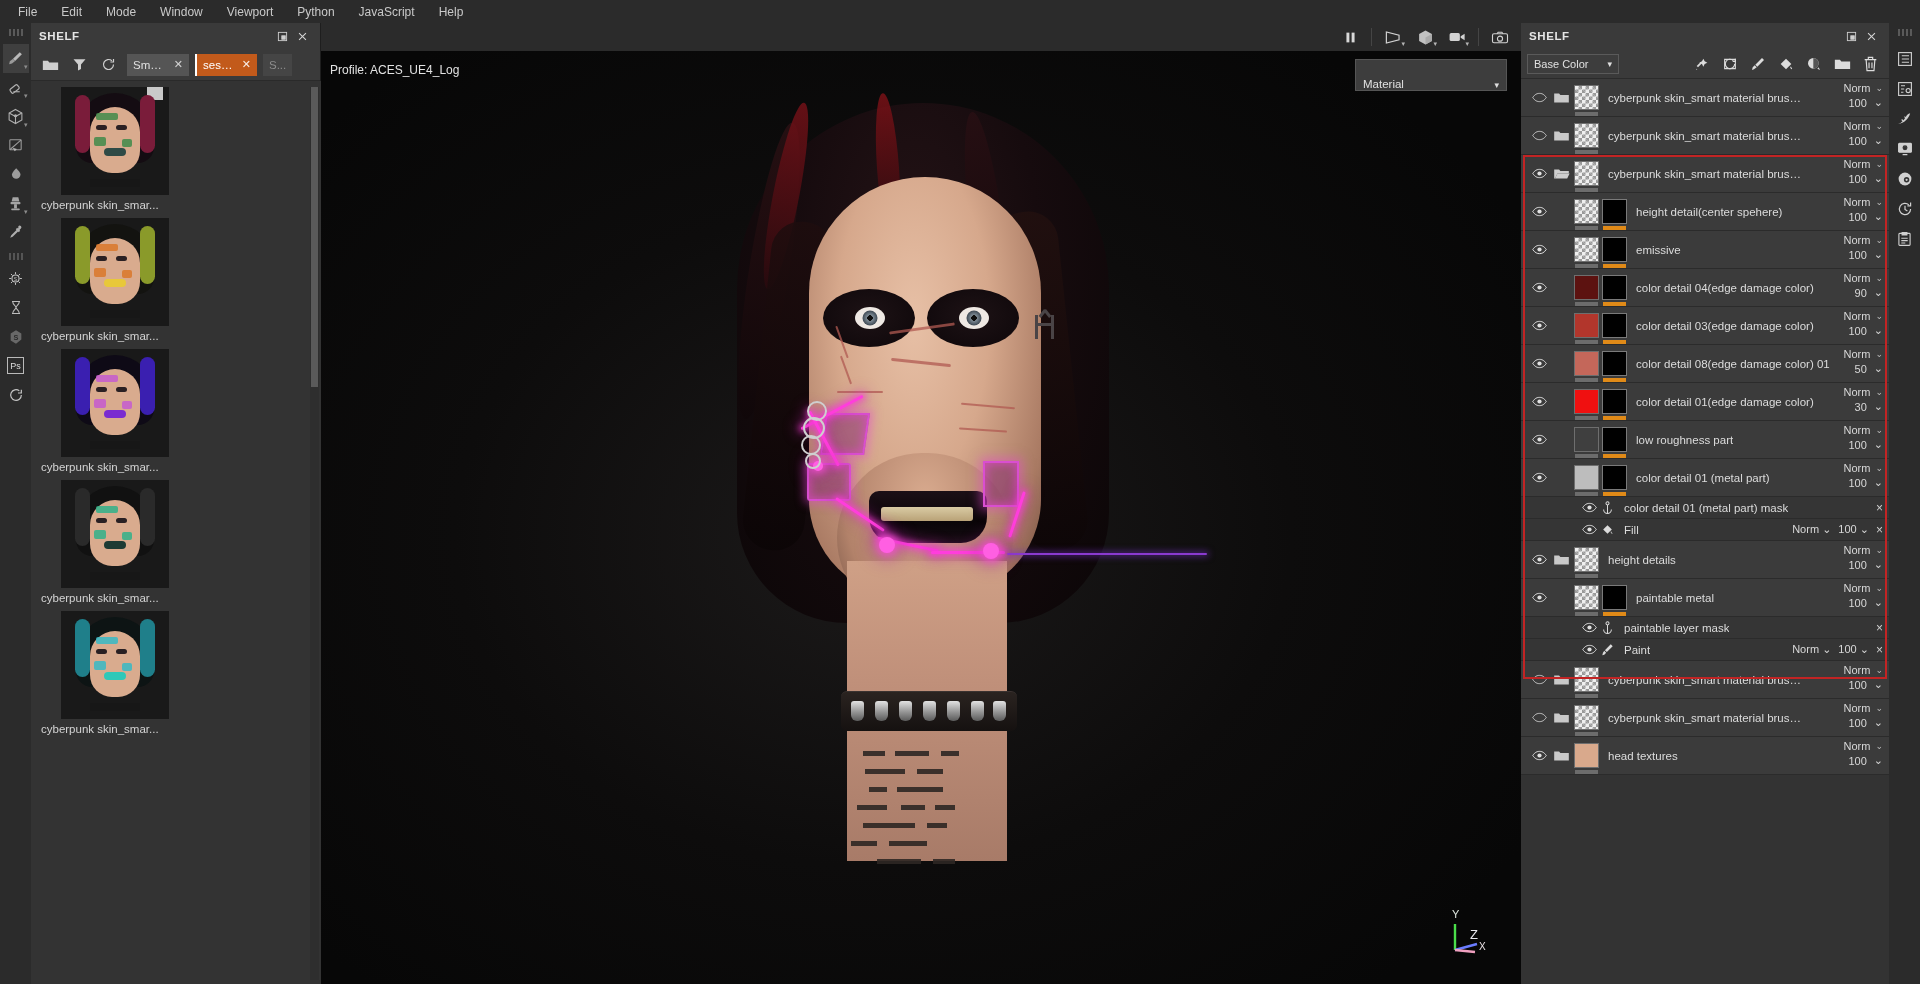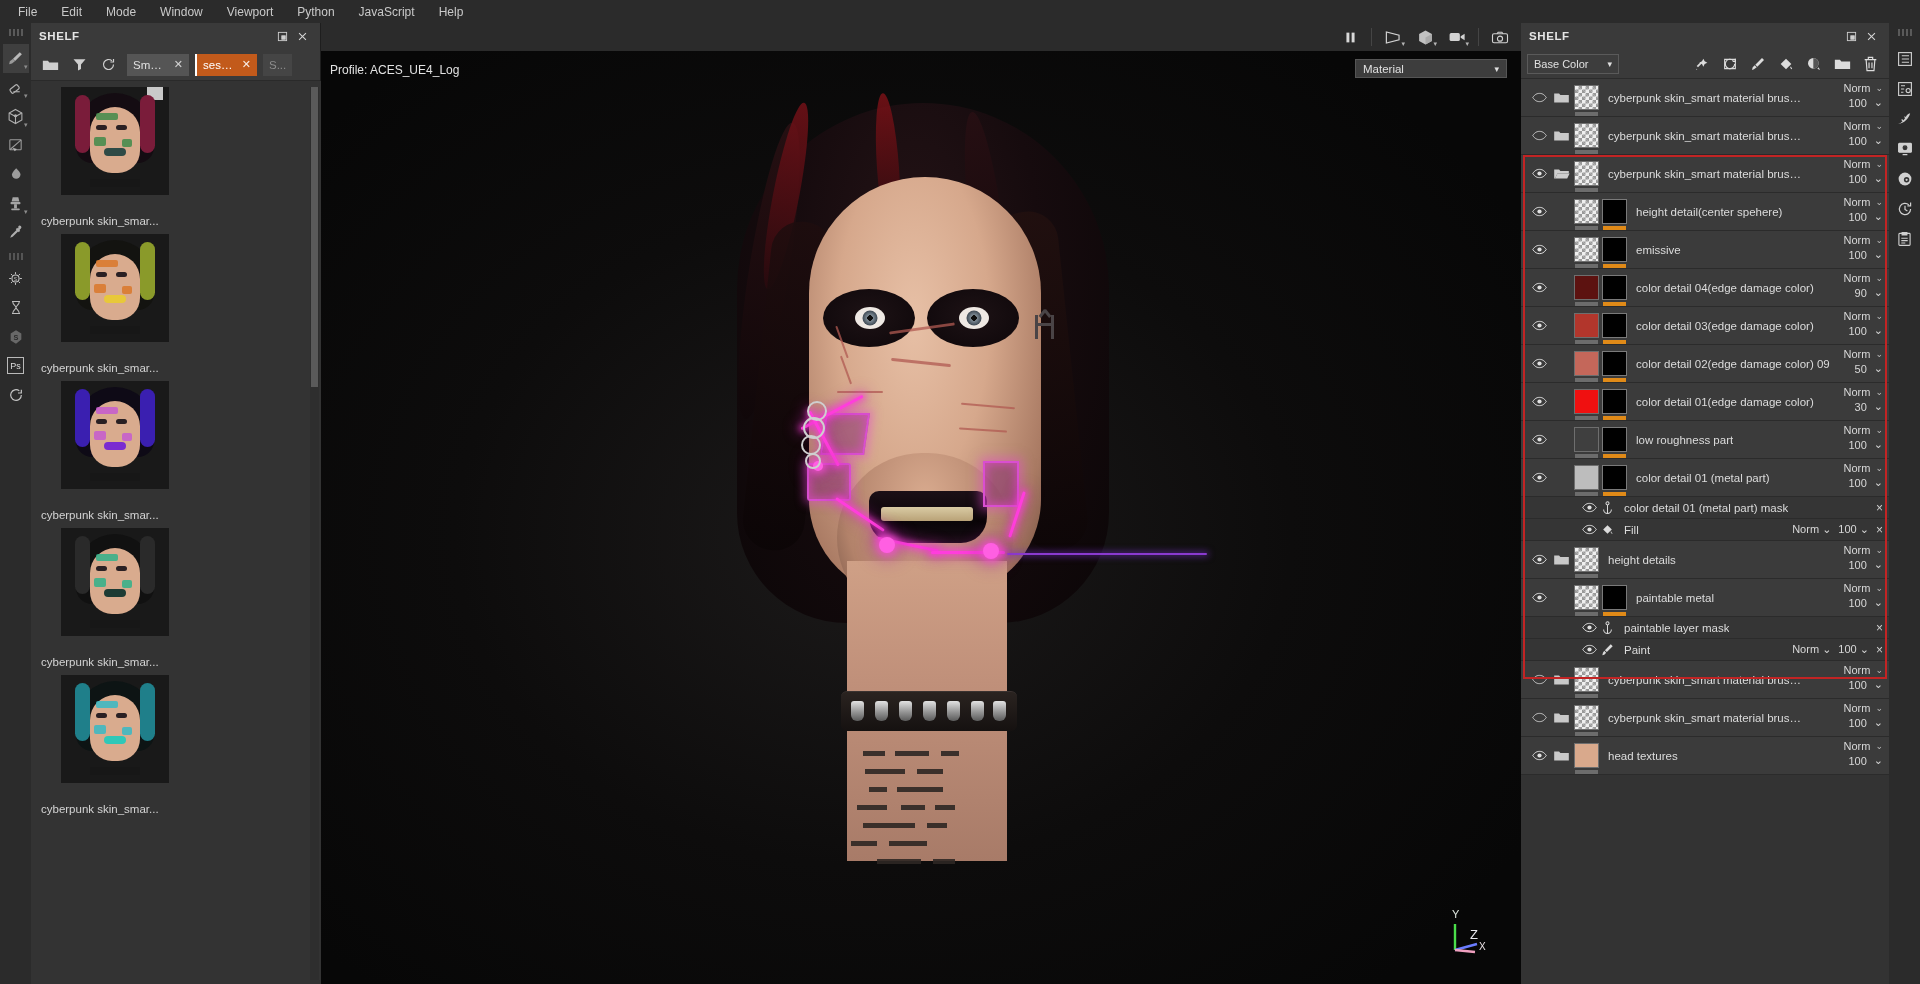--- a/index.html
+++ b/index.html
@@ -52,21 +52,21 @@
     background:#333; overflow:hidden; padding:6px 0 0 8px; }
   .shelf-scroll { position:absolute; right:2px; top:6px; width:9px; height:893px;
     background:#2e2e2e; }
   .shelf-scroll i { position:absolute; left:1px; top:0; width:7px; height:300px;
     background:#5a5a5a; }
   .sitem { width:222px; margin-bottom:7px; }
   .sthumb { width:108px; height:108px; margin-left:22px; position:relative;
     background:#191919; overflow:hidden; }
   .sel-sq { position:absolute; right:6px; top:-3px; width:16px; height:16px;
     background:#c9c9c9; }
-  .sname { font-size:11.5px; color:#d4d4d4; margin-top:20px; padding-left:2px; }
+  .sname { font-size:11.5px; color:#d4d4d4; margin-top:4px; padding-left:2px; }
 
   
   .face { position:absolute; left:50%; top:6px; transform:translateX(-50%);
     width:78px; height:96px; }
   .face .hair { position:absolute; left:0; top:0; width:78px; height:70px;
     border-radius:39px 39px 16px 16px; background:#100d0f; }
   .face .hl { position:absolute; top:2px; width:15px; height:58px; border-radius:8px; }
   .face .skin { position:absolute; left:14px; top:14px; width:50px; height:66px;
     border-radius:25px 25px 22px 22px; background:#d9ab8e; }
   .face .eyeL,.face .eyeR { position:absolute; top:32px; width:11px; height:5px;
@@ -83,22 +83,22 @@
     background:#0b0b0b; overflow:hidden; }
   .vp-top { position:absolute; left:0; top:0; width:1200px; height:28px;
     background:#2b2b2b; display:flex; align-items:center; justify-content:flex-end;
     padding-right:6px; gap:2px; }
   .vbtn { width:30px; height:22px; display:flex; align-items:center;
     justify-content:center; color:#d2d2d2; position:relative; }
   .vbtn .car { position:absolute; right:3px; bottom:0px; font-size:7px; color:#b5b5b5; }
   .vsep { width:1px; height:18px; background:#454545; margin:0 4px; }
 
   .profile { position:absolute; left:9px; top:40px; font-size:12px; color:#e2e2e2; }
-  .matsel { position:absolute; right:14px; top:36px; width:152px; height:19px;
-    background:#3d3d3d; border:1px solid #555; display:flex; align-items:center;
+  .matsel { position:absolute; right:14px; top:36px; width:152px; height:32px;
+    background:#3d3d3d; border:1px solid #555; display:flex; align-items:flex-end;
     padding:0 7px; font-size:11.5px; color:#e0e0e0; }
   .matsel .car { margin-left:auto; font-size:9px; }
 
   
   .stage { position:absolute; left:0; top:28px; width:1200px; height:933px;
     background:radial-gradient(ellipse 760px 600px at 46% 52%, #1c1a1a 0%, #0d0c0c 55%, #070707 100%); }
   .head { position:absolute; left:50%; top:10px; transform:translateX(-50%);
     width:560px; height:900px; }
   .hairmass { position:absolute; left:96px; top:42px; width:372px; height:520px;
     border-radius:186px 186px 110px 110px;
@@ -882,21 +882,21 @@
           </div>
           <div style="width:22px"></div>
           <div class="thumbwrap">
             <div class="thumb" style="background:#c4675a"></div>
             <div class="bar-g"></div>
           </div>
           <div class="thumbwrap">
             <div class="thumb black"></div>
             <div class="bar-o"></div>
           </div>
-          <div class="lname">color detail 02(edge damage color) 09</div>
+          <div class="lname">color detail 08(edge damage color) 01</div>
           <div class="blendbox">
             <div class="bl">
               <span class="bv">Norm</span>
               <span class="car">⌄</span>
             </div>
             <div class="op">
               <span class="ov">50</span>
               <span class="car">⌄</span>
             </div>
           </div>

